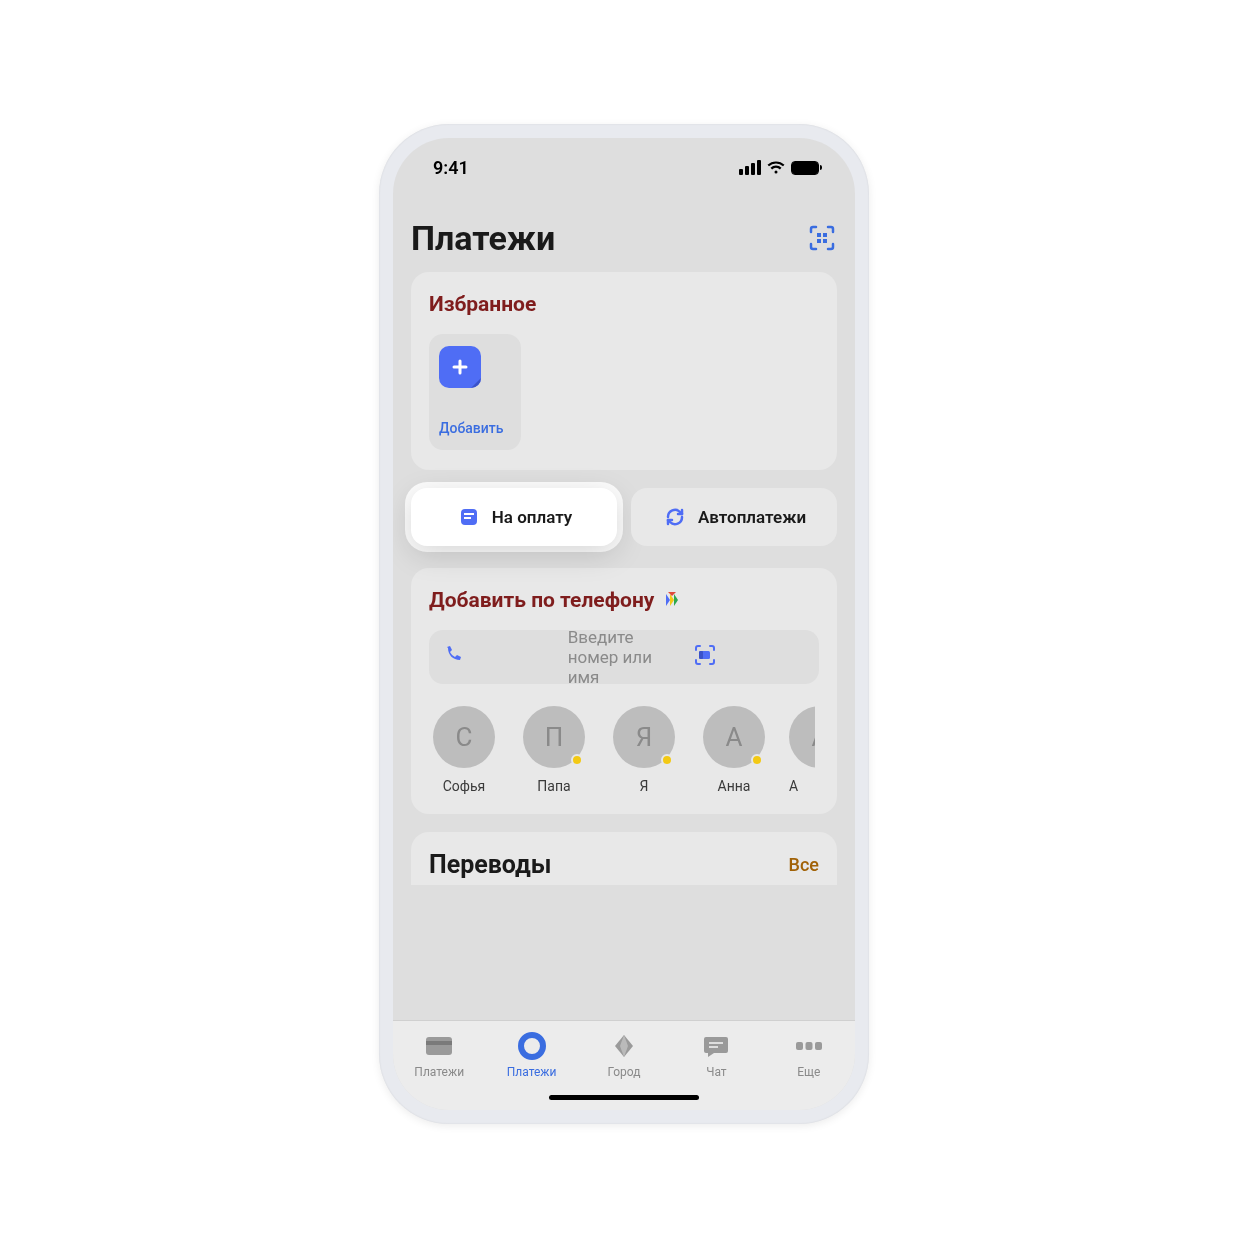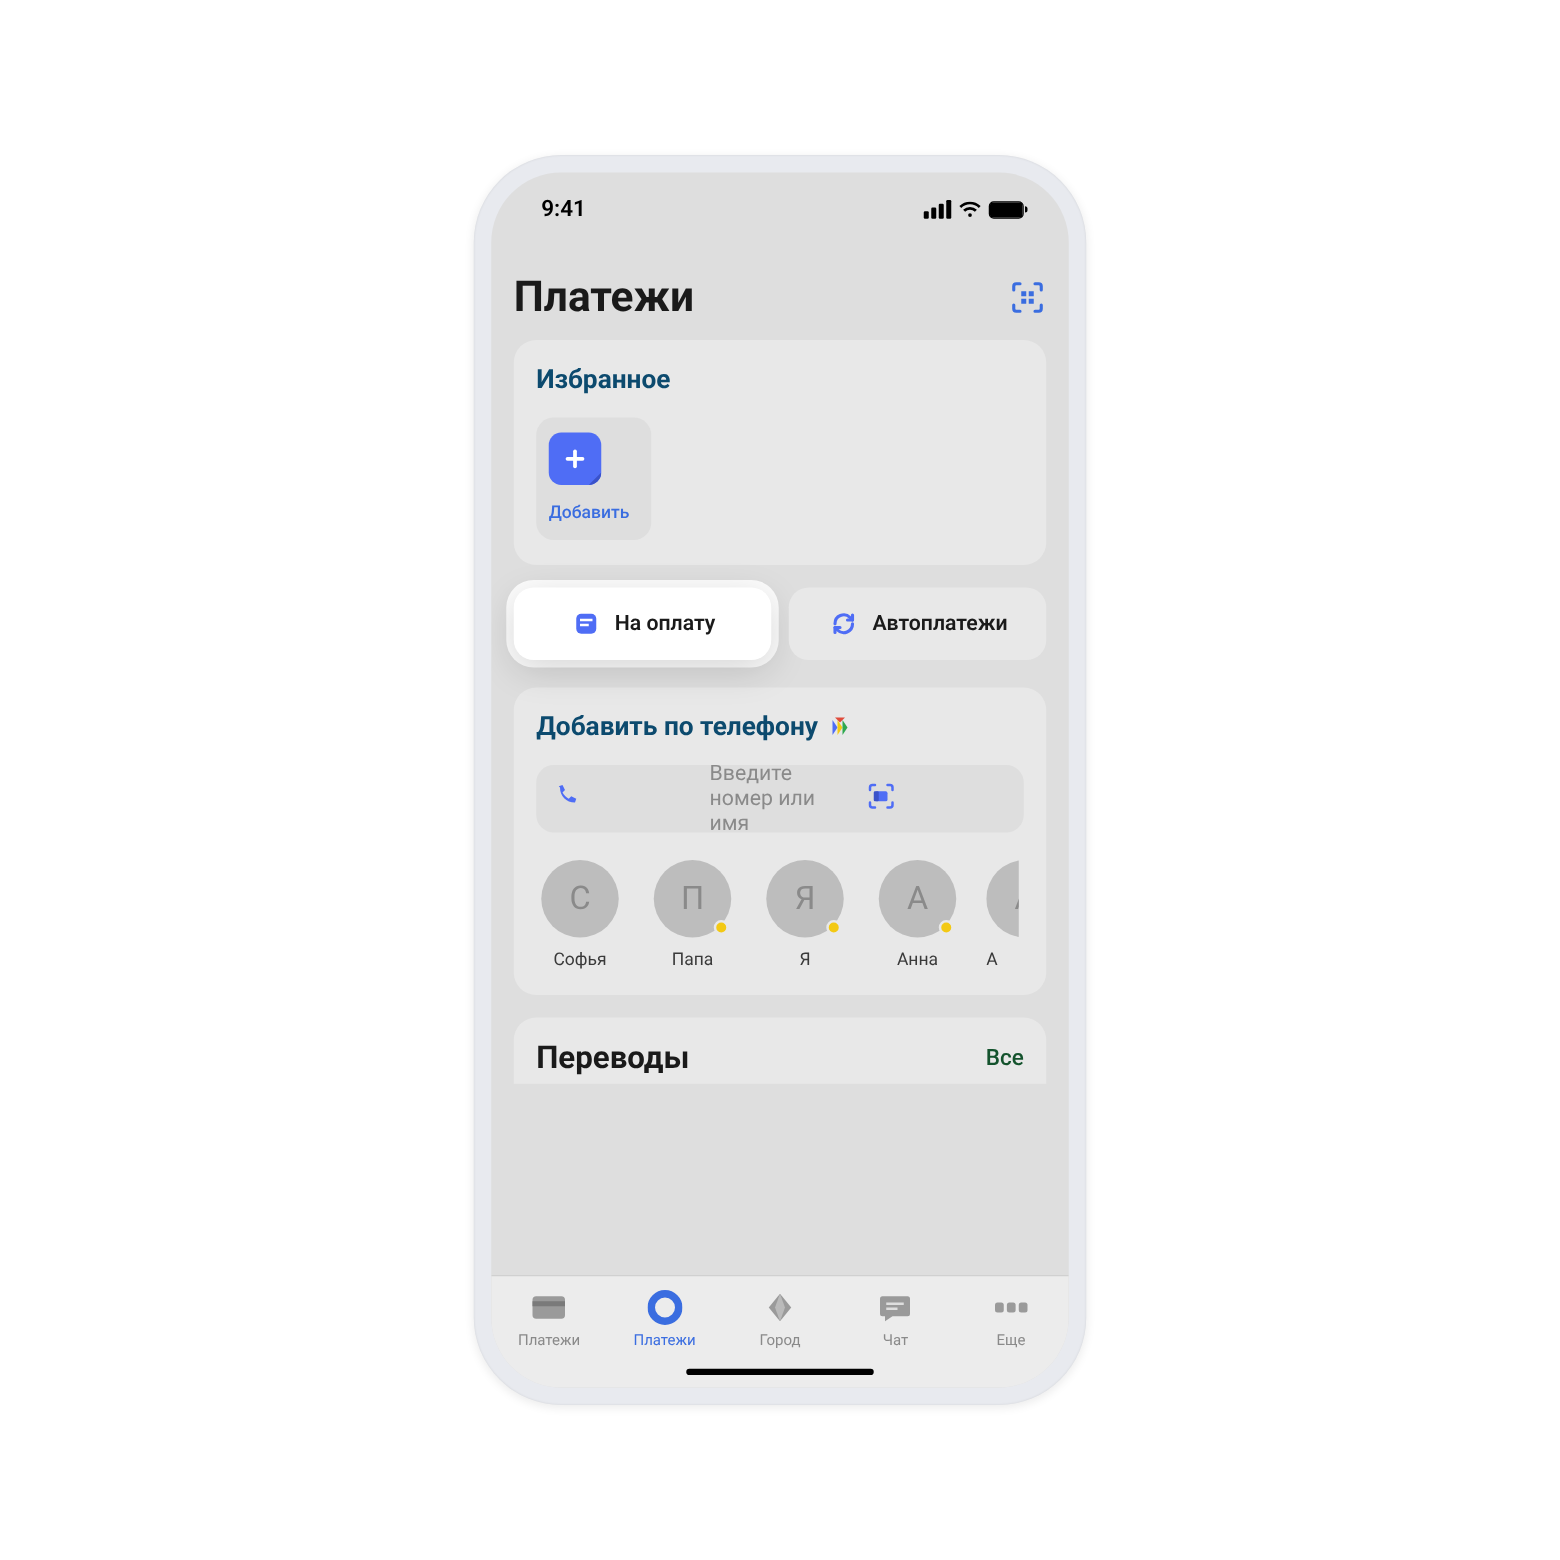--- a/index.html
+++ b/index.html
@@ -77,24 +77,24 @@
   }
   .search-bar .icon { color:#6b6b6b; }
   .search-bar span { color:#6b6b6b; font-size: 18px; }
 
   .card {
     background: #e8e8e8;
     border-radius: 18px;
     padding: 20px 18px;
     margin-bottom: 18px;
   }
-  .card-title { font-size: 21px; font-weight: 700; color:#0c4a6e; margin-bottom: 18px; }
+  .card-title { font-size: 21px; font-weight: 700; color:#7f1d1d; margin-bottom: 18px; }
 
   .fav-row { display:flex; }
-  .fav-item { width: 92px; background:#dedede; border-radius: 14px; padding: 12px 10px 14px; display:flex; flex-direction:column; align-items:flex-start; gap:14px; }
+  .fav-item { width: 92px; background:#dedede; border-radius: 14px; padding: 12px 10px 14px; display:flex; flex-direction:column; align-items:flex-start; gap:32px; }
   .fav-icon { width: 42px; height: 42px; background:#4f6df5; border-radius: 10px; display:flex; align-items:center; justify-content:center; color:#fff; position:relative; }
   .fav-icon::after{ content:''; position:absolute; right:0; bottom:0; border-style:solid; border-width:0 0 10px 10px; border-color: transparent transparent #3a52c9 transparent; border-radius: 0 0 10px 0;}
   .fav-label { font-size: 14px; color:#3a6de0; font-weight:500; }
 
   .chips { display:flex; gap: 14px; margin-bottom: 22px; }
   .chip {
     flex:1;
     height: 58px;
     border-radius: 16px;
     display:flex;
@@ -142,21 +142,21 @@
 
   .transfers2 {
     background:#e8e8e8;
     border-radius: 18px 18px 0 0;
     padding: 18px 18px 6px;
     display:flex;
     justify-content:space-between;
     align-items:center;
   }
   .transfers2 .t2-title { font-size:25px; font-weight:700; color:#1a1a1a; }
-  .transfers2 .t2-all { font-size:18px; color:#14532d; font-weight:500; }
+  .transfers2 .t2-all { font-size:18px; color:#a16207; font-weight:500; }
 
   .tab-bar {
     height: 90px;
     background:#ececec;
     border-top: 1px solid #d0d0d0;
     display:flex;
     align-items:flex-start;
     padding-top: 10px;
     flex-shrink:0;
   }

